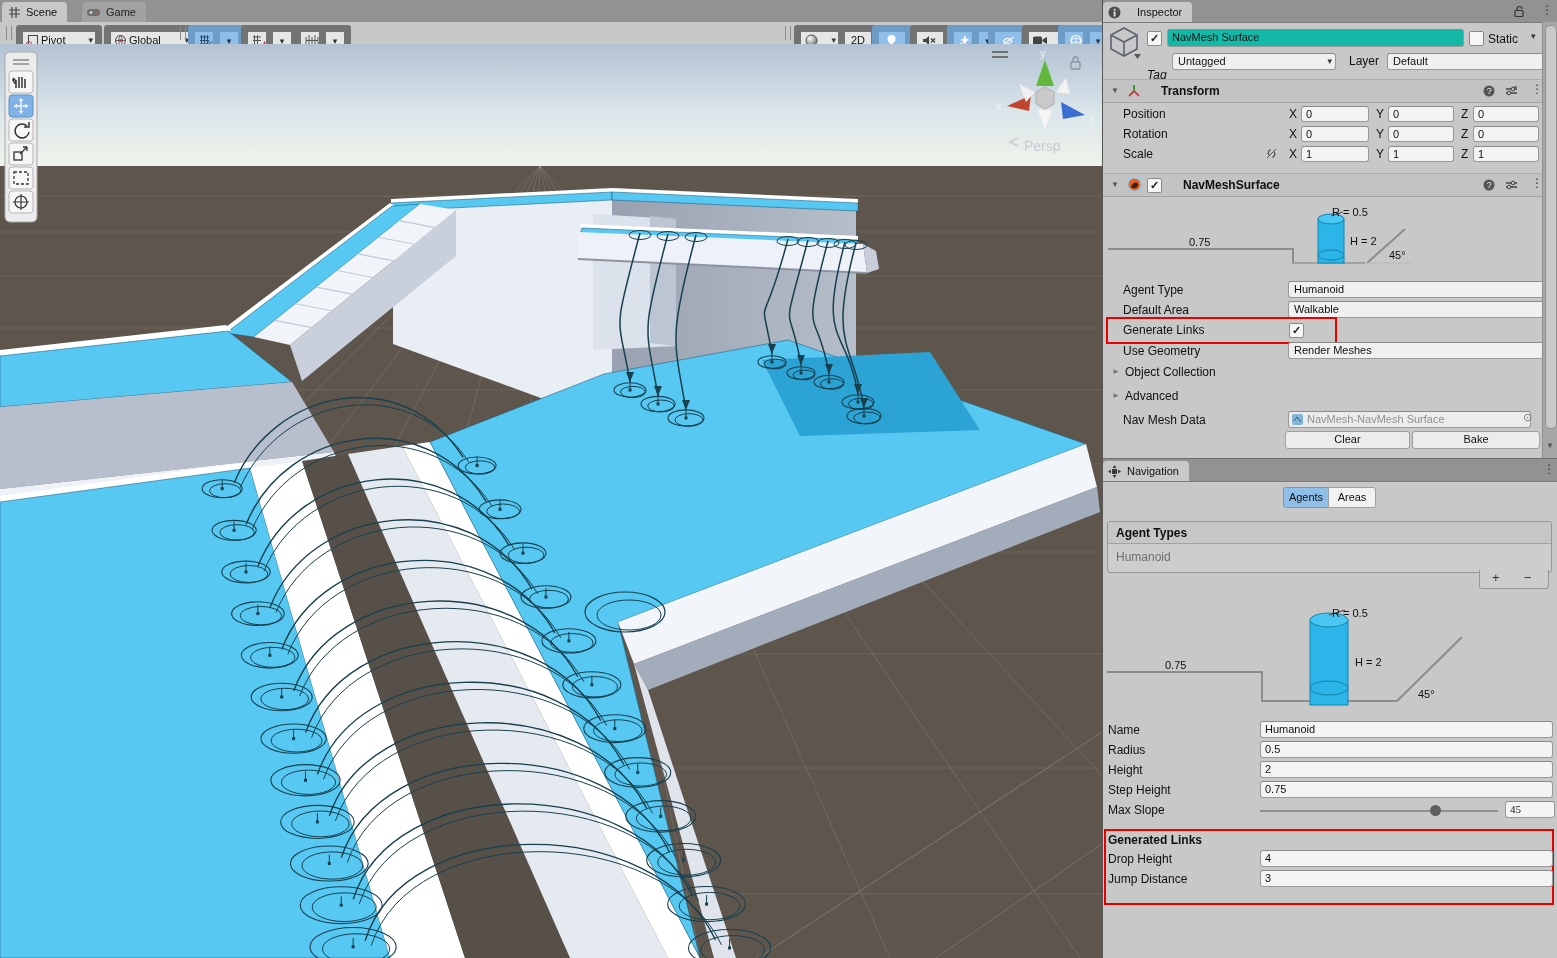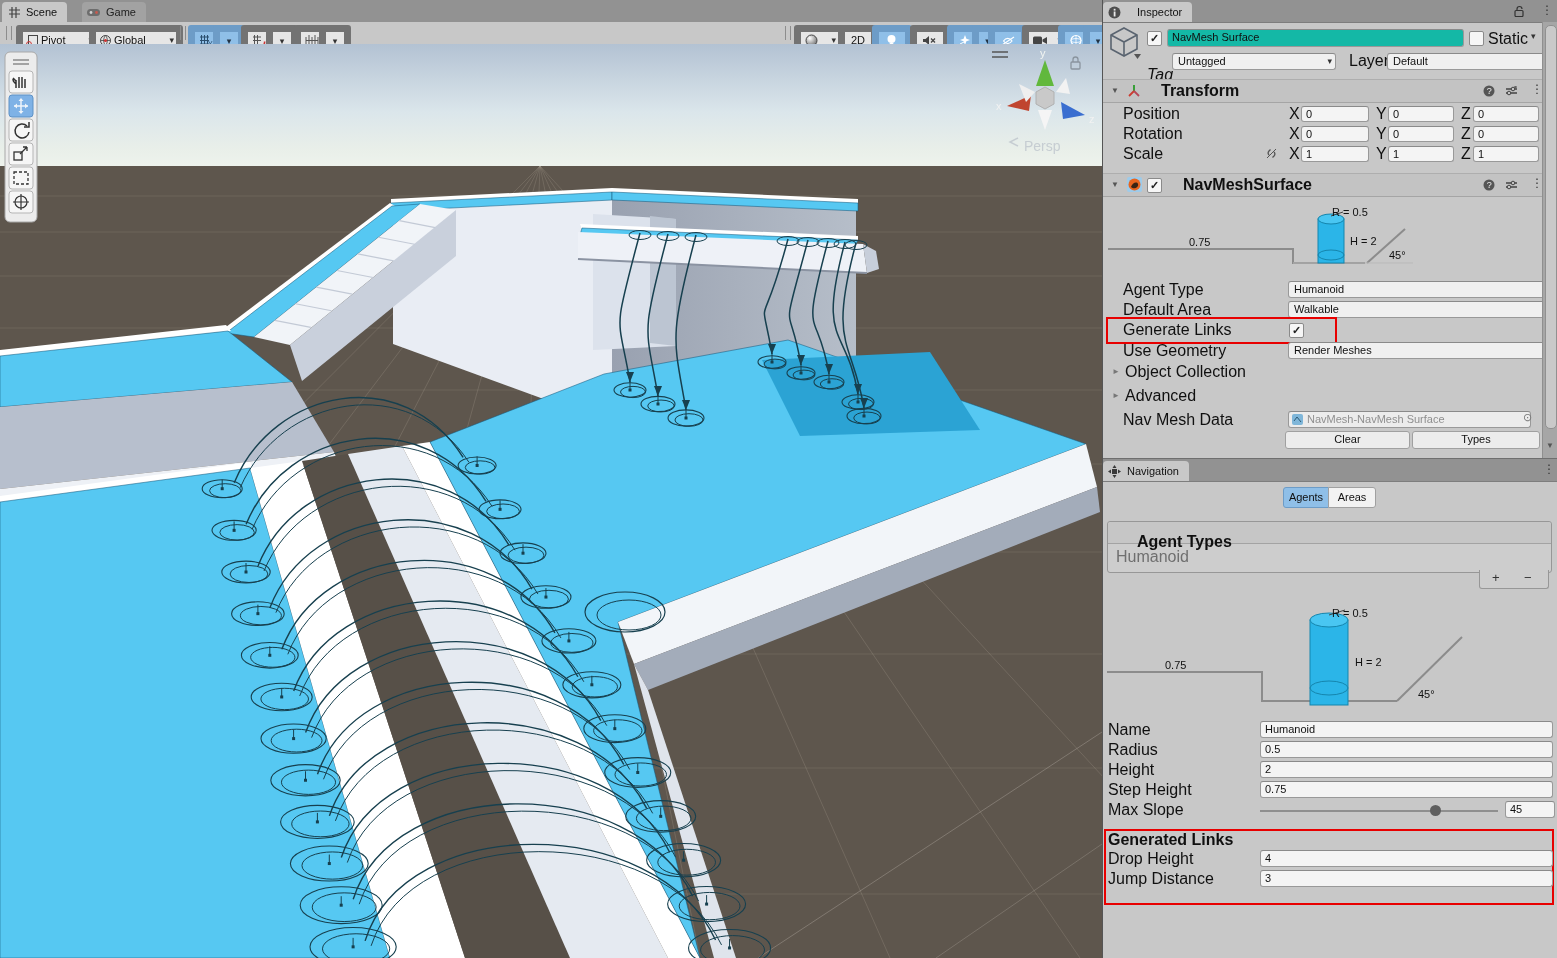--- a/index.html
+++ b/index.html
@@ -1,18 +1,18 @@
 <!DOCTYPE html>
 <html><head>
 <meta charset="utf-8">
 <style>
   html,body{margin:0;padding:0;background:#4a4a4a;font-family:"Liberation Sans",sans-serif;}
   #app{position:relative;width:1557px;height:958px;overflow:hidden;background:#c8c8c8;}
   .abs{position:absolute;}
-  .lbl{font-size:16px;line-height:16px;color:#101010;white-space:nowrap;}
+  .lbl{font-size:12px;line-height:16px;color:#101010;white-space:nowrap;}
   .bold{font-weight:bold;}
   .fld{position:absolute;background:#f4f4f4;border:1px solid #999;border-top-color:#8a8a8a;border-radius:3px;font-size:11px;line-height:14px;color:#101010;padding:0 4px;overflow:hidden;white-space:nowrap;}
   .dd{position:absolute;background:#f0f0f0;border:1px solid #999;border-top-color:#8a8a8a;border-radius:3px;font-size:11px;line-height:14px;color:#101010;padding:0 14px 0 5px;overflow:hidden;white-space:nowrap;}
   .dd .caret{position:absolute;right:3px;top:0;font-size:9px;color:#333;}
   .btn{position:absolute;background:#ececec;border:1px solid #a0a0a0;border-radius:3px;font-size:11px;color:#101010;text-align:center;}
   .chk{position:absolute;width:13px;height:13px;background:#f6f6f6;border:1px solid #8a8a8a;border-radius:2px;font-size:11px;line-height:12px;text-align:center;color:#222;font-weight:bold;}
   .tabstrip{position:absolute;background:#929292;border-bottom:1px solid #7d7d7d;}
   .tab{position:absolute;top:2px;height:20px;background:#c8c8c8;border-radius:4px 4px 0 0;font-size:11px;line-height:20px;color:#111;padding:0 10px 0 24px;}
   .tab.inactive{background:#a2a2a2;color:#222;}
   .hdr{position:absolute;left:0;width:440px;height:22px;background:#c3c3c3;border-top:1px solid #aeaeae;border-bottom:1px solid #a5a5a5;}
@@ -50,21 +50,21 @@
     <div class="abs" style="left:0;top:22px;width:1102px;height:22px;background:#c8c8c8;border-bottom:1px solid #9d9d9d;">
       <div class="sep" style="left:6px;"></div>
       <div class="tbbtn" style="left:16px;width:72px;">
         <svg class="abs" style="left:3px;top:2px;" width="13" height="13">
             <rect x="2.5" y="1.5" width="9" height="9" fill="none" stroke="#444"></rect>
             <circle cx="3" cy="10" r="2.4" fill="none" stroke="#c33"></circle>
           </svg>
         <span class="abs" style="left:18px;">Pivot</span>
         <span class="abs" style="right:2px;top:0;font-size:9px;color:#333;">▾</span>
       </div>
-      <div class="tbbtn" style="left:89px;width:80px;">
+      <div class="tbbtn" style="left:104px;width:80px;">
         <svg class="abs" style="left:3px;top:2px;" width="13" height="13">
             <circle cx="6.5" cy="6.5" r="5" fill="none" stroke="#444"></circle>
             <path d="M1.5 6.5h10M6.5 1.5c-2.5 3-2.5 7 0 10M6.5 1.5c2.5 3 2.5 7 0 10" fill="none" stroke="#444" stroke-width=".8"></path>
             <circle cx="6.5" cy="6.5" r="1.6" fill="#c33"></circle>
           </svg>
         <span class="abs" style="left:18px;">Global</span>
         <span class="abs" style="right:2px;top:0;font-size:9px;color:#333;">▾</span>
       </div>
       <div class="sep" style="left:180px;"></div>
       <div class="tbbtn on" style="left:188px;width:24px;">
@@ -593,21 +593,21 @@
     <span class="abs lbl" style="left:20px;top:412px;">Nav Mesh Data</span>
     <div class="fld" style="left:185px;top:411px;width:233px;height:15px;color:#8f8f8f;background:#ececec;">
       <svg class="abs" style="left:3px;top:2px;" width="11" height="11">
           <rect x="0" y="0" width="11" height="11" rx="2" fill="#7fb6d9"></rect>
           <path d="M2 7l3-4 4 5" stroke="#2c5a75" fill="none"></path>
         </svg>
       <span style="margin-left:14px;">NavMesh-NavMesh Surface</span>
     </div>
     <span class="abs" style="left:420px;top:411px;font-size:11px;color:#777;">⊙</span>
     <div class="btn" style="left:182px;top:431px;width:123px;height:16px;line-height:15px;"><span>Clear</span></div>
-    <div class="btn" style="left:309px;top:431px;width:126px;height:16px;line-height:15px;"><span>Types</span></div>
+    <div class="btn" style="left:309px;top:431px;width:126px;height:16px;line-height:15px;"><span>Bake</span></div>
 
     <div class="abs" style="left:439px;top:22px;width:15px;height:436px;background:#a6a6a6;border-left:1px solid #8f8f8f;">
       <div class="abs" style="left:2px;top:3px;width:10px;height:402px;background:#c9c9c9;border-radius:5px;border:1px solid #909090;"></div>
       <span class="abs" style="left:3px;top:419px;font-size:8px;color:#555;">▼</span>
     </div>
 
     <div class="abs" style="left:0;top:458px;width:454px;height:1px;background:#6f6f6f;"></div>
     <div class="tabstrip" style="left:0;top:459px;width:454px;height:22px;">
       <div class="tab" style="left:0;padding-left:24px;">
         <svg class="abs" style="left:5px;top:4px;" width="13" height="13">
@@ -616,21 +616,21 @@
         <span>Navigation</span>
       </div>
       <span class="abs dots" style="left:440px;top:3px;">⋮</span>
     </div>
 
     <div class="btn" style="left:180px;top:487px;width:44px;height:19px;line-height:18px;background:#8fbfe8;border-color:#6d9cc7;border-radius:3px 0 0 3px;"><span>Agents</span></div>
     <div class="btn" style="left:225px;top:487px;width:46px;height:19px;line-height:18px;border-radius:0 3px 3px 0;background:#f2f2f2;"><span>Areas</span></div>
 
     <div class="abs" style="left:4px;top:521px;width:443px;height:50px;border:1px solid #979797;border-radius:3px;background:#cdcdcd;">
       <div class="abs" style="left:0;top:0;width:100%;height:21px;background:#c6c6c6;border-bottom:1px solid #a3a3a3;border-radius:3px 3px 0 0;">
-        <span class="lbl bold" style="position:absolute;left:8px;top:12px;margin-left:21px;">Agent Types</span>
+        <span class="lbl bold" style="position:absolute;left:8px;top:3px;">Agent Types</span>
       </div>
       <span class="abs lbl" style="left:8px;top:27px;color:#6f6f6f;">Humanoid</span>
     </div>
     <div class="abs" style="left:376px;top:570px;width:68px;height:18px;background:#cdcdcd;border:1px solid #979797;border-top:none;border-radius:0 0 3px 3px;">
       <span class="abs" style="left:12px;top:0px;font-size:13px;color:#333;">+</span>
       <span class="abs" style="left:44px;top:0px;font-size:13px;color:#333;">−</span>
     </div>
 
     <svg class="abs" style="left:0;top:598px;" width="454" height="122">
       <path d="M4 74h155v29h135" fill="none" stroke="#8c8c8c" stroke-width="2"></path>
@@ -649,21 +649,21 @@
     <div class="fld" style="left:157px;top:721px;width:283px;height:15px;"><span>Humanoid</span></div>
     <span class="abs lbl" style="left:5px;top:742px;">Radius</span>
     <div class="fld" style="left:157px;top:741px;width:283px;height:15px;"><span>0.5</span></div>
     <span class="abs lbl" style="left:5px;top:762px;">Height</span>
     <div class="fld" style="left:157px;top:761px;width:283px;height:15px;"><span>2</span></div>
     <span class="abs lbl" style="left:5px;top:782px;">Step Height</span>
     <div class="fld" style="left:157px;top:781px;width:283px;height:15px;"><span>0.75</span></div>
     <span class="abs lbl" style="left:5px;top:802px;">Max Slope</span>
     <div class="abs" style="left:157px;top:810px;width:238px;height:2px;background:#8f8f8f;"></div>
     <div class="abs" style="left:327px;top:805px;width:11px;height:11px;border-radius:50%;background:#5f5f5f;"></div>
-    <div class="fld" style="left:402px;top:801px;width:40px;height:15px;"><span>45</span></div>
+    <div class="fld" style="left:402px;top:801px;width:40px;height:15px;font-family:Liberation Serif, serif;"><span>45</span></div>
 
     <div class="redbox" style="left:1px;top:829px;width:446px;height:72px;"></div>
     <span class="abs lbl bold" style="left:5px;top:832px;">Generated Links</span>
     <span class="abs lbl" style="left:5px;top:851px;">Drop Height</span>
     <div class="fld" style="left:157px;top:850px;width:283px;height:15px;"><span>4</span></div>
     <span class="abs lbl" style="left:5px;top:871px;text-align:right;">Jump Distance</span>
     <div class="fld" style="left:157px;top:870px;width:283px;height:15px;"><span>3</span></div>
   </div>
 </div>
 

